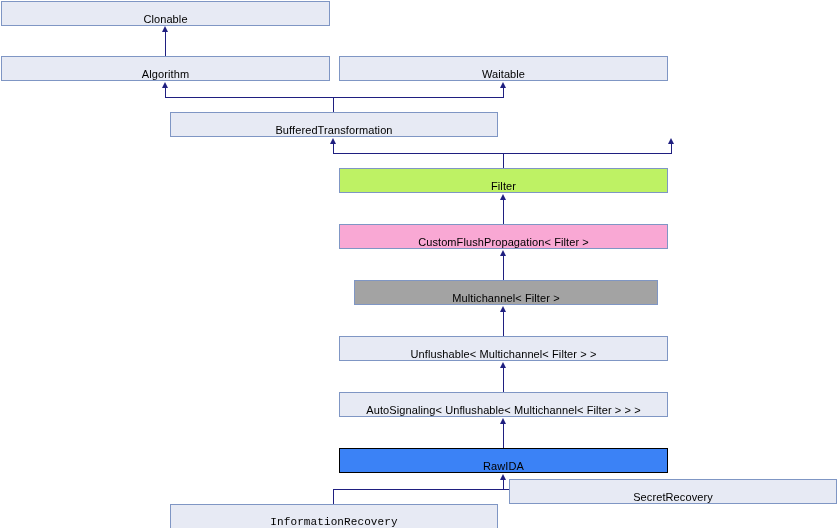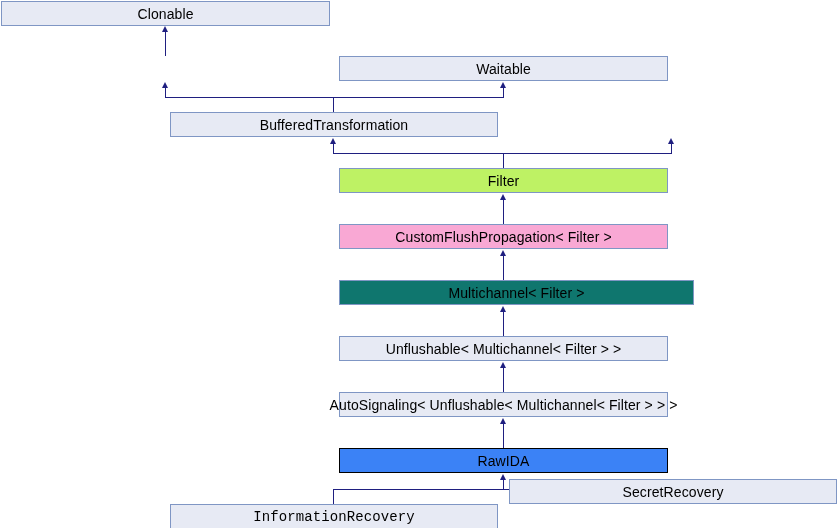--- a/index.html
+++ b/index.html
@@ -16,23 +16,23 @@
     height: 528px;
     background: #ffffff;
     overflow: hidden;
   }
   .node {
     position: absolute;
     box-sizing: border-box;
     background: #e7eaf4;
     border: 1px solid #7f96c4;
     display: flex;
-    align-items: center;
+    align-items: flex-end;
     justify-content: center;
-    font-size: 14px;
+    font-size: 11px;
     color: #000000;
     letter-spacing: 0.1px;
     white-space: nowrap;
     line-height: 1;
     cursor: pointer;
   }
   .node.current {
     background: #ffffff;
     border: 1px solid #000000;
   }
@@ -102,39 +102,42 @@
     <div class="arrowhead" style="left: 499.5px; top: 474px; border-bottom-color: rgb(31, 31, 128);"></div>
     <div class="edge-h" style="left: 333px; top: 489px; width: 339px; background: rgb(31, 31, 128);"></div>
     <div class="edge-v" style="left: 333px; top: 489px; height: 15px; background: rgb(31, 31, 128);"></div>
     <div class="edge-v" style="left: 671px; top: 489px; height: 15px; background: rgb(31, 31, 128);"></div>
   </div>
 
   <div class="node" style="left: 1px; top: 1px; width: 329px; height: 25px; background: rgb(231, 234, 244); border-color: rgb(127, 150, 196); color: rgb(0, 0, 0);">
     <span class="node-label">Clonable</span>
   </div>
 
+  <div class="node" style="left: 1px; top: 56px; width: 329px; height: 25px; background: rgb(231, 234, 244); border-color: rgb(127, 150, 196); color: rgb(0, 0, 0);">
+    <span class="node-label">Algorithm</span>
+  </div>
 
   <div class="node" style="left: 170px; top: 112px; width: 328px; height: 25px; background: rgb(231, 234, 244); border-color: rgb(127, 150, 196); color: rgb(0, 0, 0);">
     <span class="node-label">BufferedTransformation</span>
   </div>
 
   <div class="node" style="left: 339px; top: 56px; width: 329px; height: 25px; background: rgb(231, 234, 244); border-color: rgb(127, 150, 196); color: rgb(0, 0, 0);">
     <span class="node-label">Waitable</span>
   </div>
 
 
   <div class="node" style="left: 339px; top: 168px; width: 329px; height: 25px; background: #bef264; border-color: rgb(127, 150, 196); color: rgb(0, 0, 0);">
     <span class="node-label">Filter</span>
   </div>
 
   <div class="node" style="left: 339px; top: 224px; width: 329px; height: 25px; background: #f9a8d4; border-color: rgb(127, 150, 196); color: rgb(0, 0, 0);">
     <span class="node-label">CustomFlushPropagation&lt; Filter &gt;</span>
   </div>
 
-  <div class="node" style="left: 339px; top: 280px; width: 355px; height: 25px; background: #0f766e; border-color: rgb(127, 150, 196); color: rgb(0, 0, 0);">
+  <div class="node" style="left: 354px; top: 280px; width: 304px; height: 25px; background: #a3a3a3; border-color: rgb(127, 150, 196); color: rgb(0, 0, 0);">
     <span class="node-label">Multichannel&lt; Filter &gt;</span>
   </div>
 
   <div class="node" style="left: 339px; top: 336px; width: 329px; height: 25px; background: rgb(231, 234, 244); border-color: rgb(127, 150, 196); color: rgb(0, 0, 0);">
     <span class="node-label">Unflushable&lt; Multichannel&lt; Filter &gt; &gt;</span>
   </div>
 
   <div class="node" style="left: 339px; top: 392px; width: 329px; height: 25px; background: rgb(231, 234, 244); border-color: rgb(127, 150, 196); color: rgb(0, 0, 0);">
     <span class="node-label">AutoSignaling&lt; Unflushable&lt; Multichannel&lt; Filter &gt; &gt; &gt;</span>
   </div>

